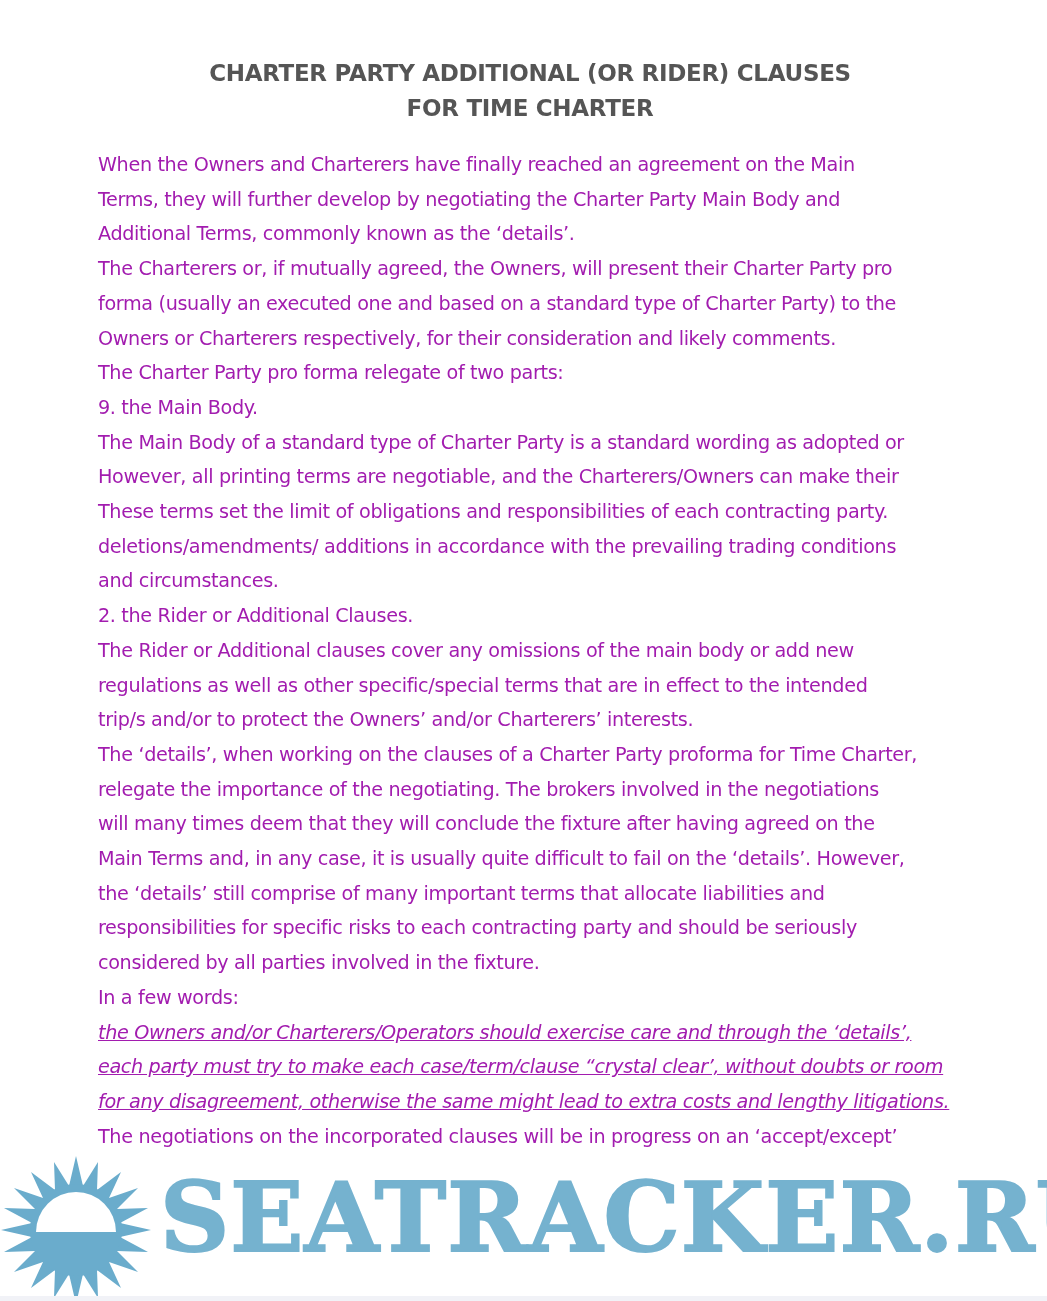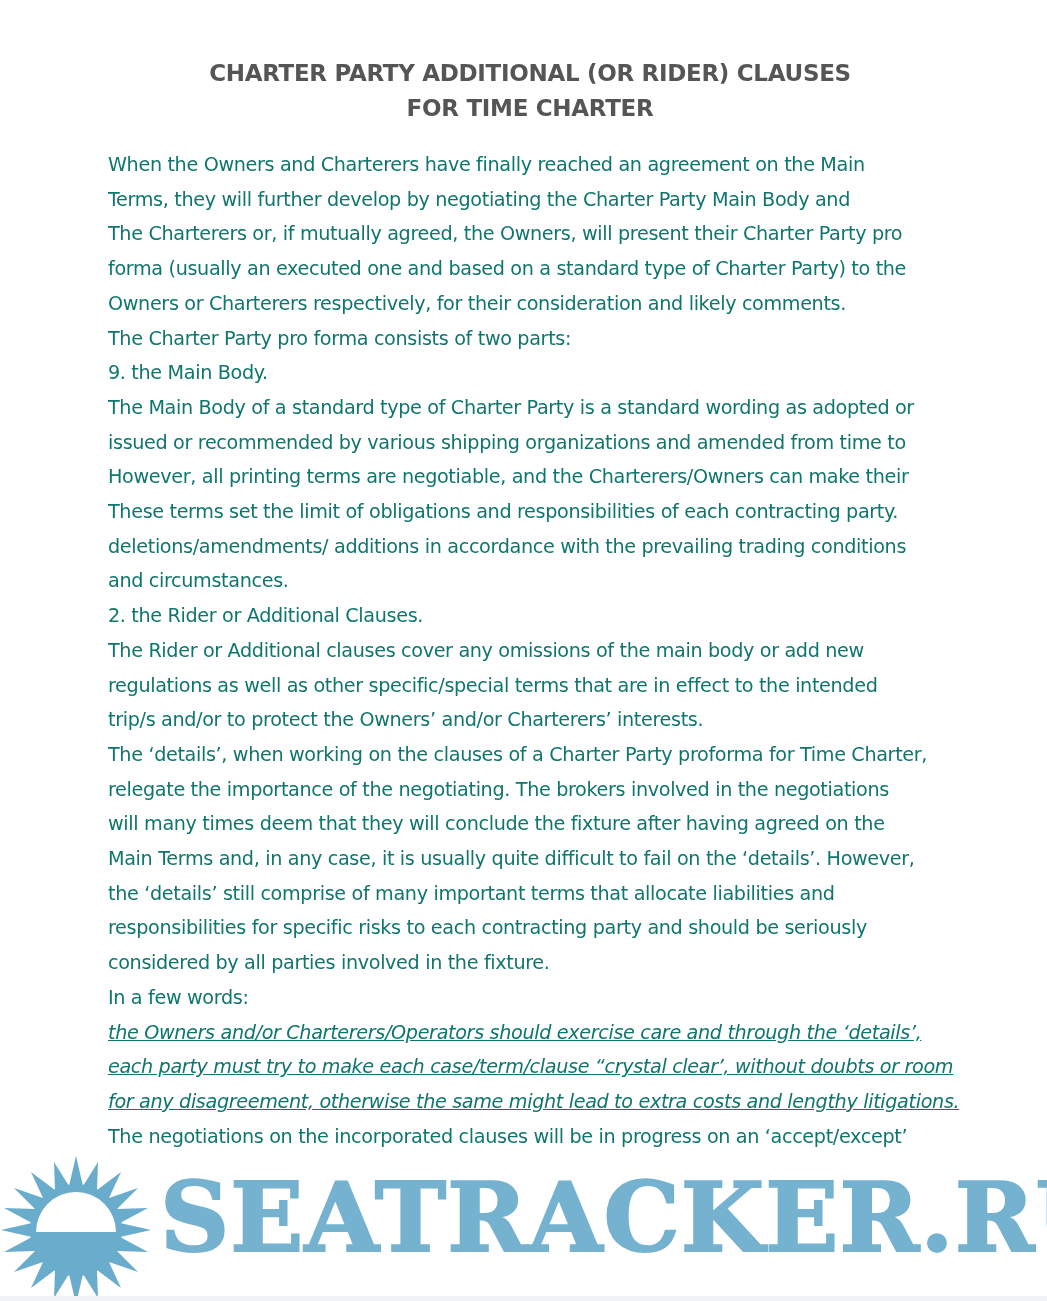--- a/index.html
+++ b/index.html
@@ -34,23 +34,23 @@
       text-align: center;
       color: #555555;
       font-weight: bold;
       font-size: 23px;
       line-height: 35px;
       letter-spacing: -0.3px;
     }
     .title .line { display: block; }
     .body-text {
       position: absolute;
-      left: 108px; top: 148px;
+      left: 98px; top: 148px;
       width: 880px;
-      color: #0f766e;
+      color: #a21caf;
       font-size: 19.2px;
       line-height: 34.7px;
       letter-spacing: -0.35px;
     }
     .body-text .line {
       display: block;
       white-space: nowrap;
     }
     .body-text .italic {
       font-style: italic;
@@ -83,27 +83,27 @@
 
 <div class="page">
   <h1 class="title" style="margin:0;">
     <span class="line">CHARTER PARTY ADDITIONAL (OR RIDER) CLAUSES</span>
     <span class="line">FOR TIME CHARTER</span>
   </h1>
 
   <div class="body-text">
     <span class="line">When the Owners and Charterers have finally reached an agreement on the Main</span>
     <span class="line">Terms, they will further develop by negotiating the Charter Party Main Body and</span>
+    <span class="line">Additional Terms, commonly known as the ‘details’.</span>
     <span class="line">The Charterers or, if mutually agreed, the Owners, will present their Charter Party pro</span>
     <span class="line">forma (usually an executed one and based on a standard type of Charter Party) to the</span>
     <span class="line">Owners or Charterers respectively, for their consideration and likely comments.</span>
-    <span class="line">The Charter Party pro forma consists of two parts:</span>
+    <span class="line">The Charter Party pro forma relegate of two parts:</span>
     <span class="line">9. the Main Body.</span>
     <span class="line">The Main Body of a standard type of Charter Party is a standard wording as adopted or</span>
-    <span class="line">issued or recommended by various shipping organizations and amended from time to</span>
     <span class="line">However, all printing terms are negotiable, and the Charterers/Owners can make their</span>
     <span class="line">These terms set the limit of obligations and responsibilities of each contracting party.</span>
     <span class="line">deletions/amendments/ additions in accordance with the prevailing trading conditions</span>
     <span class="line">and circumstances.</span>
     <span class="line">2. the Rider or Additional Clauses.</span>
     <span class="line">The Rider or Additional clauses cover any omissions of the main body or add new</span>
     <span class="line">regulations as well as other specific/special terms that are in effect to the intended</span>
     <span class="line">trip/s and/or to protect the Owners’ and/or Charterers’ interests.</span>
     <span class="line">The ‘details’, when working on the clauses of a Charter Party proforma for Time Charter,</span>
     <span class="line">relegate the importance of the negotiating. The brokers involved in the negotiations</span>

